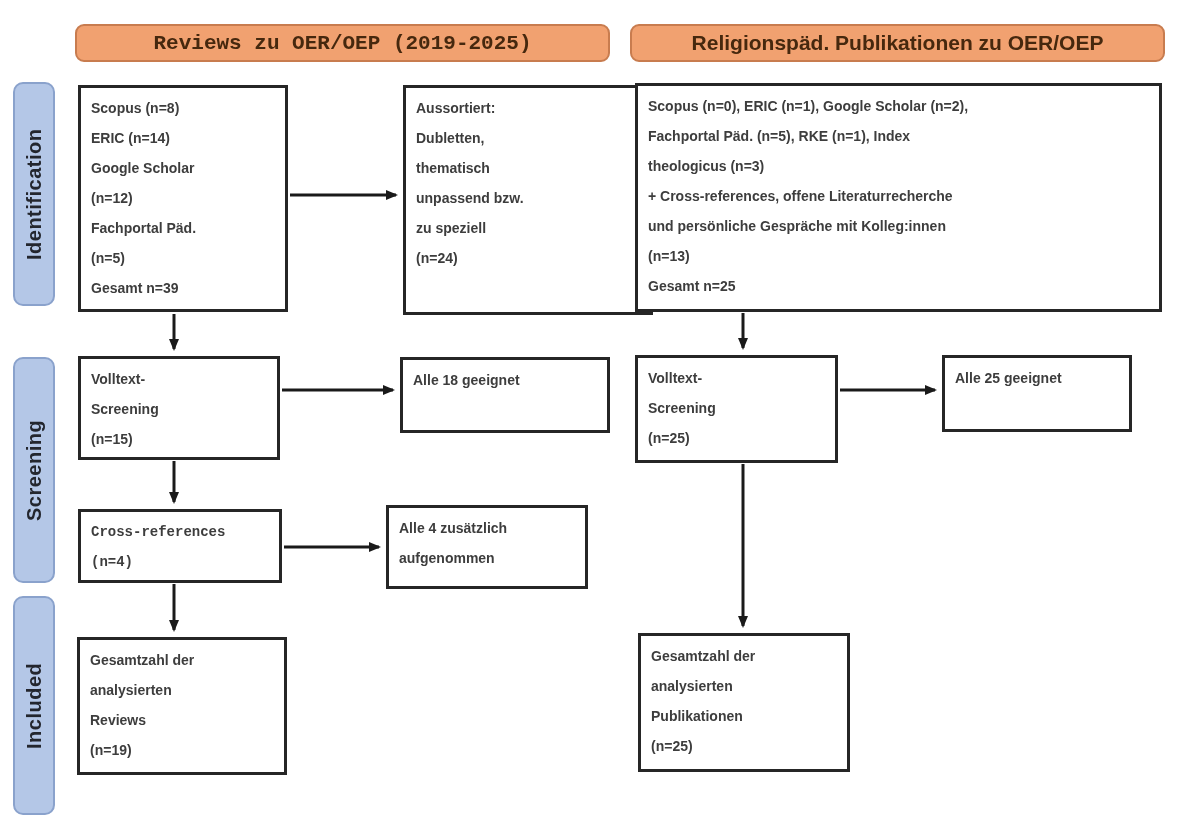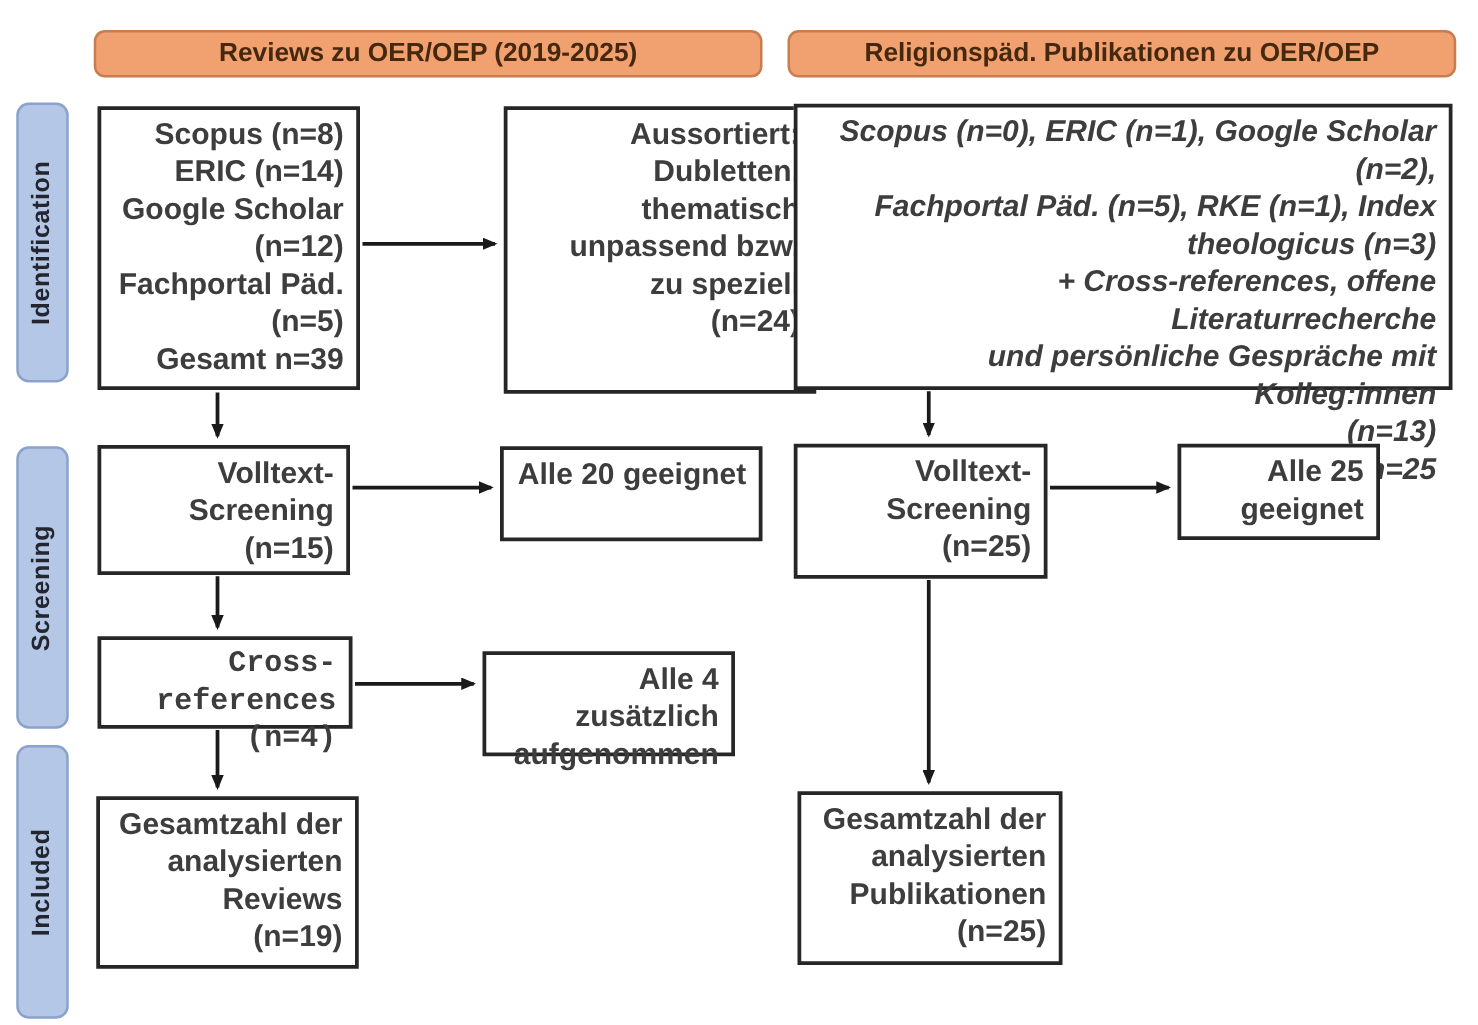--- a/index.html
+++ b/index.html
@@ -16,44 +16,44 @@
   .stage{
     position:absolute;box-sizing:border-box;
     background:#b4c7e7;border:2px solid #8aa2cc;border-radius:10px;
     color:#23262e;font-weight:700;font-size:20px;letter-spacing:0.5px;
     display:flex;align-items:center;justify-content:center;
     writing-mode:vertical-rl;transform:rotate(180deg);
   }
   .box{
     position:absolute;box-sizing:border-box;
     background:#ffffff;border:3px solid #262626;
-    color:#3d3d3d;font-weight:600;font-size:24px;line-height:30px;
-    padding:5px 10px;white-space:pre-line;text-align:right;
+    color:#3d3d3d;font-weight:600;font-size:14px;line-height:30px;
+    padding:5px 10px;white-space:pre-line;text-align:left;
   }
   .arrows{position:absolute;left:0;top:0;pointer-events:none;}
 
   
-  .hdr-left{left:75px;top:24px;width:535px;height:38px;}
+  .hdr-left{left:75px;top:24px;width:535px;height:38px;font-family:Liberation Mono, monospace;}
   .hdr-right{left:630px;top:24px;width:535px;height:38px;text-align:center;}
 
   
   .stage-identification{left:13px;top:82px;width:42px;height:224px;}
   .stage-screening{left:13px;top:357px;width:42px;height:226px;}
   .stage-included{left:13px;top:596px;width:42px;height:219px;}
 
   
   .b-left-sources{left:78px;top:85px;width:210px;height:227px;}
   .b-excluded{left:403px;top:85px;width:250px;height:230px;}
-  .b-right-sources{left:635px;top:83px;width:527px;height:229px;font-style:italic;}
+  .b-right-sources{left:635px;top:83px;width:527px;height:229px;}
   .b-fulltext-left{left:78px;top:356px;width:202px;height:104px;}
   .b-eligible-left{left:400px;top:357px;width:210px;height:76px;}
   .b-fulltext-right{left:635px;top:355px;width:203px;height:108px;}
-  .b-eligible-right{left:942px;top:355px;width:162px;height:77px;}
+  .b-eligible-right{left:942px;top:355px;width:190px;height:77px;}
   .b-crossref{left:78px;top:509px;width:204px;height:74px;font-family:Liberation Mono, monospace;}
-  .b-added{left:386px;top:521px;width:202px;height:84px;}
+  .b-added{left:386px;top:505px;width:202px;height:84px;}
   .b-total-left{left:77px;top:637px;width:210px;height:138px;}
   .b-total-right{left:638px;top:633px;width:212px;height:139px;}
 </style>
 </head>
 <body>
 
 <div class="canvas">
 
   <div class="hdr hdr-left">Reviews zu OER/OEP (2019-2025)</div>
   <div class="hdr hdr-right">Religionspäd. Publikationen zu OER/OEP</div>
@@ -78,21 +78,21 @@
   <div class="box b-right-sources">Scopus (n=0), ERIC (n=1), Google Scholar (n=2),
 Fachportal Päd. (n=5), RKE (n=1), Index
 theologicus (n=3)
 + Cross-references, offene Literaturrecherche
 und persönliche Gespräche mit Kolleg:innen
 (n=13)
 Gesamt n=25</div>
   <div class="box b-fulltext-left">Volltext-
 Screening
 (n=15)</div>
-  <div class="box b-eligible-left">Alle 20 geeignet</div>
+  <div class="box b-eligible-left">Alle 18 geeignet</div>
   <div class="box b-fulltext-right">Volltext-
 Screening
 (n=25)</div>
   <div class="box b-eligible-right">Alle 25 geeignet</div>
   <div class="box b-crossref">Cross-references
 (n=4)</div>
   <div class="box b-added">Alle 4 zusätzlich
 aufgenommen</div>
   <div class="box b-total-left">Gesamtzahl der
 analysierten

